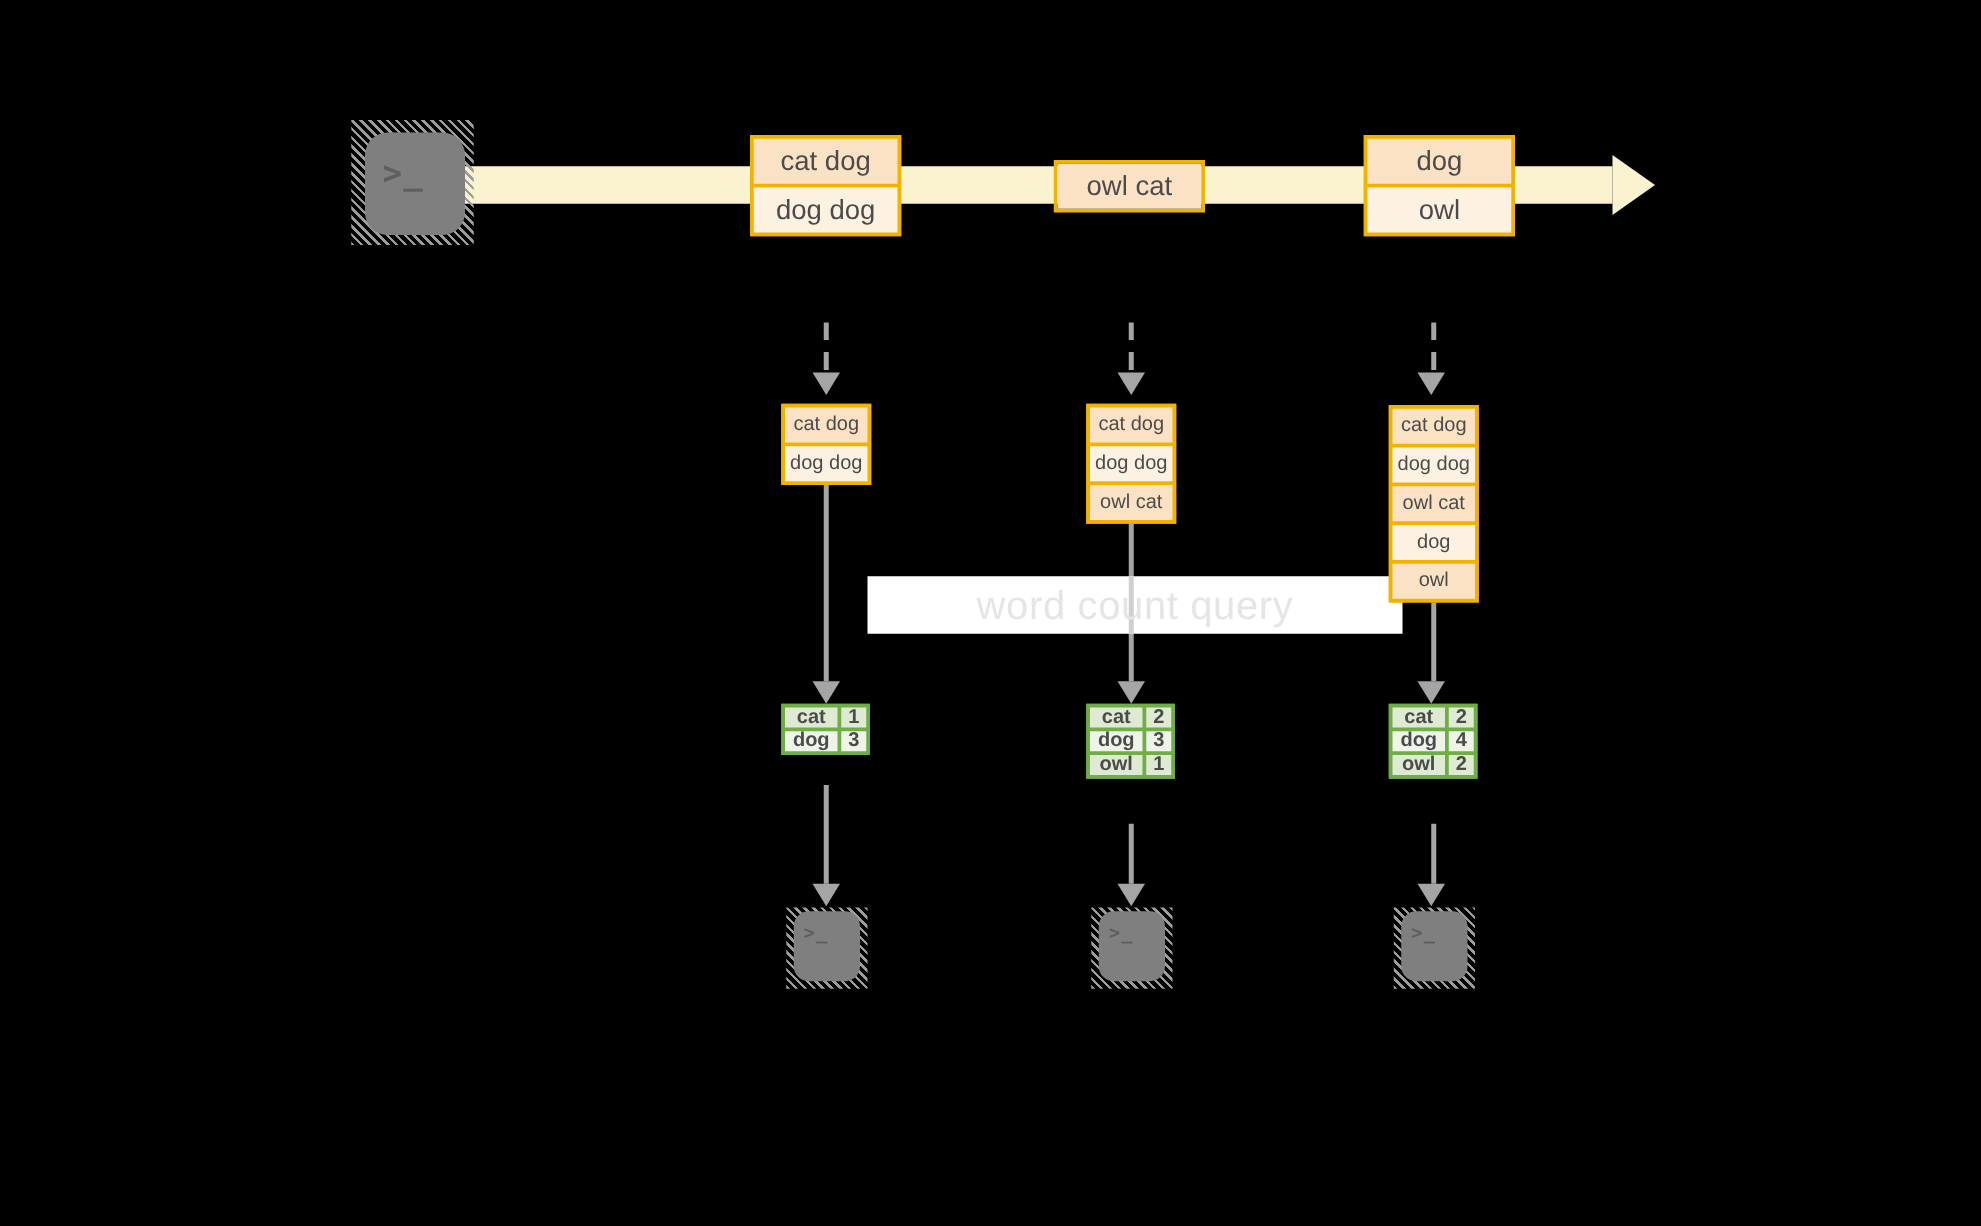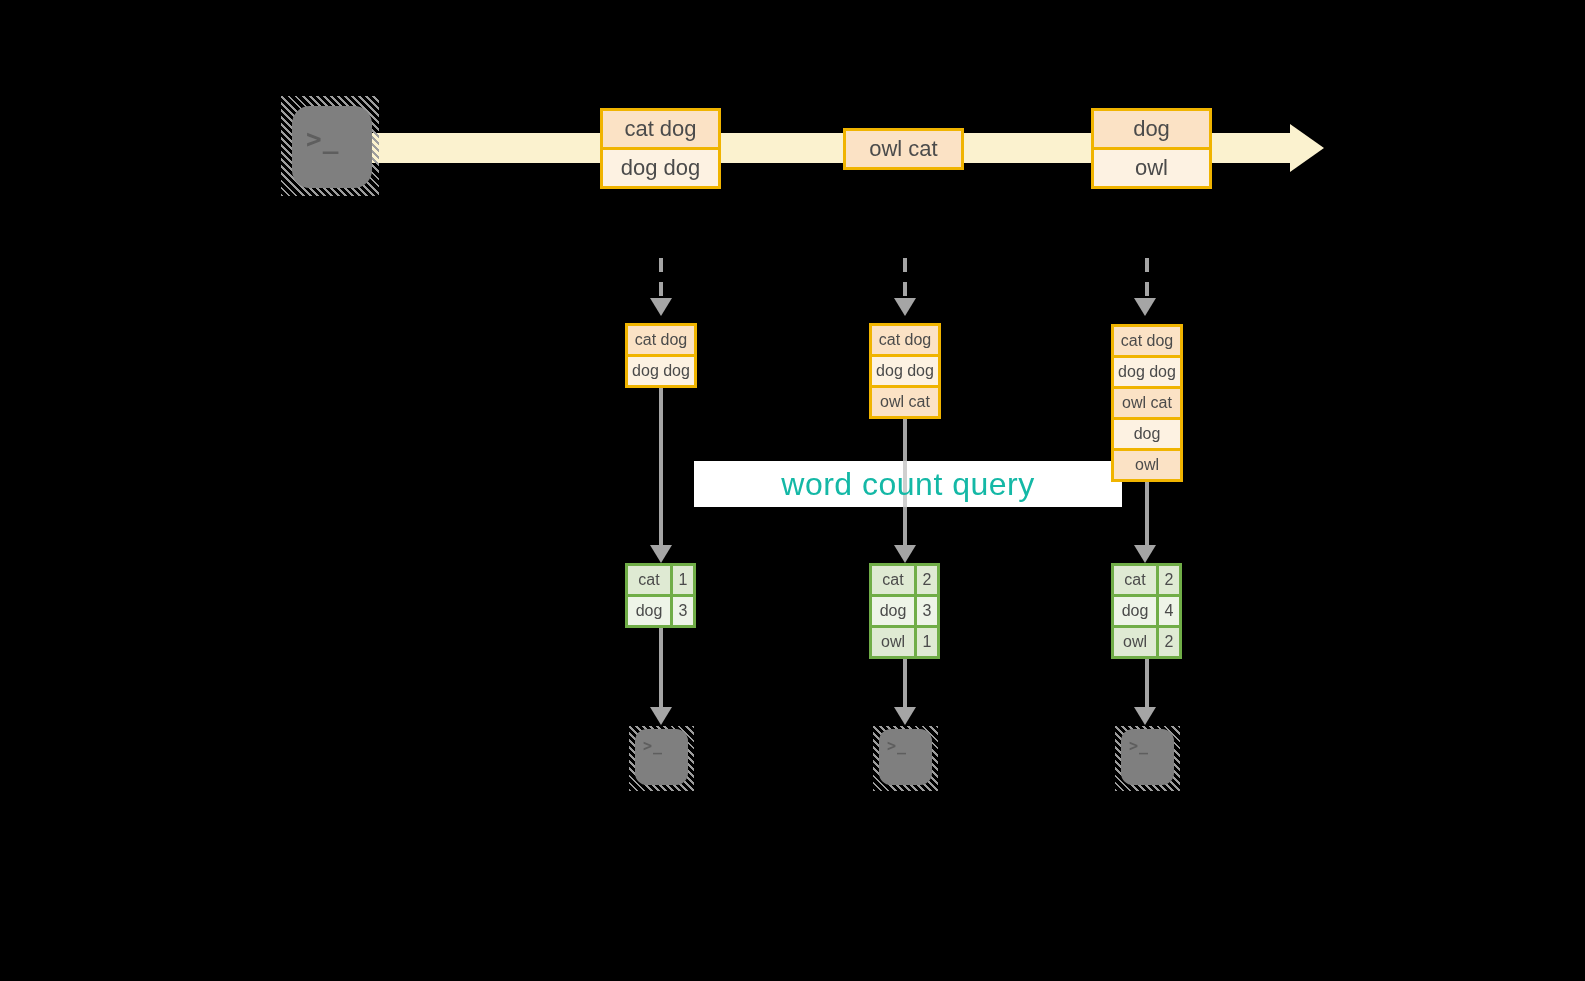--- a/index.html
+++ b/index.html
@@ -19,35 +19,35 @@
   .obox{position:absolute;width:115px;border:3px solid var(--gold);background:var(--gold);
     display:flex;flex-direction:column;gap:3px;z-index:4;}
   .orow{height:36px;display:flex;align-items:center;justify-content:center;
     font-size:22px;color:var(--ink);background:var(--peach);}
   .orow:nth-child(even){background:var(--cream);}
   .obox.small{width:66px;}
   .obox.small .orow{height:28px;font-size:16px;}
   
   .gtable{position:absolute;border:3px solid var(--green);background:var(--green);
     display:grid;grid-template-columns:42px 20px;gap:3px;z-index:4;}
-  .gcell{height:28px;display:flex;align-items:center;justify-content:center;
-    font-size:16px;color:var(--ink);background:var(--gdark);}
+  .gcell{height:16px;display:flex;align-items:center;justify-content:center;
+    font-size:16px;color:var(--ink);background:var(--gdark);font-weight:bold;}
   .gcell:nth-child(4n+3),.gcell:nth-child(4n){background:var(--glight);}
   
   .shaft{position:absolute;width:4px;background:var(--gray);z-index:0;}
   .shaft.dashed{background:repeating-linear-gradient(180deg,var(--gray) 0 14px,transparent 14px 24px);}
   .head-down{position:absolute;width:0;height:0;z-index:0;
     border-left:11px solid transparent;border-right:11px solid transparent;
     border-top:18px solid var(--gray);}
   
   .qband{position:absolute;left:694px;top:461px;width:428px;height:46px;background:#fff;z-index:1;}
   .qline{position:absolute;left:903px;top:461px;width:4px;height:46px;background:#cfcfcf;z-index:2;}
   .qtext{position:absolute;left:694px;top:461px;width:428px;height:46px;z-index:3;
     display:flex;align-items:center;justify-content:center;
-    font-size:32px;color:#14b8a6;letter-spacing:0.5px;}
+    font-size:32px;color:#e5e5e5;letter-spacing:0.5px;}
   
   .term{position:absolute;z-index:4;
     background:repeating-linear-gradient(45deg,#9d9d9d 0 2px,transparent 2px 5px);}
   .term-body{position:absolute;background:var(--term);}
   .term-glyph{position:absolute;color:#5e5e5e;font-weight:bold;
     font-family:"DejaVu Sans Mono", monospace;letter-spacing:1px;}
 </style>
 </head>
 <body>
 

